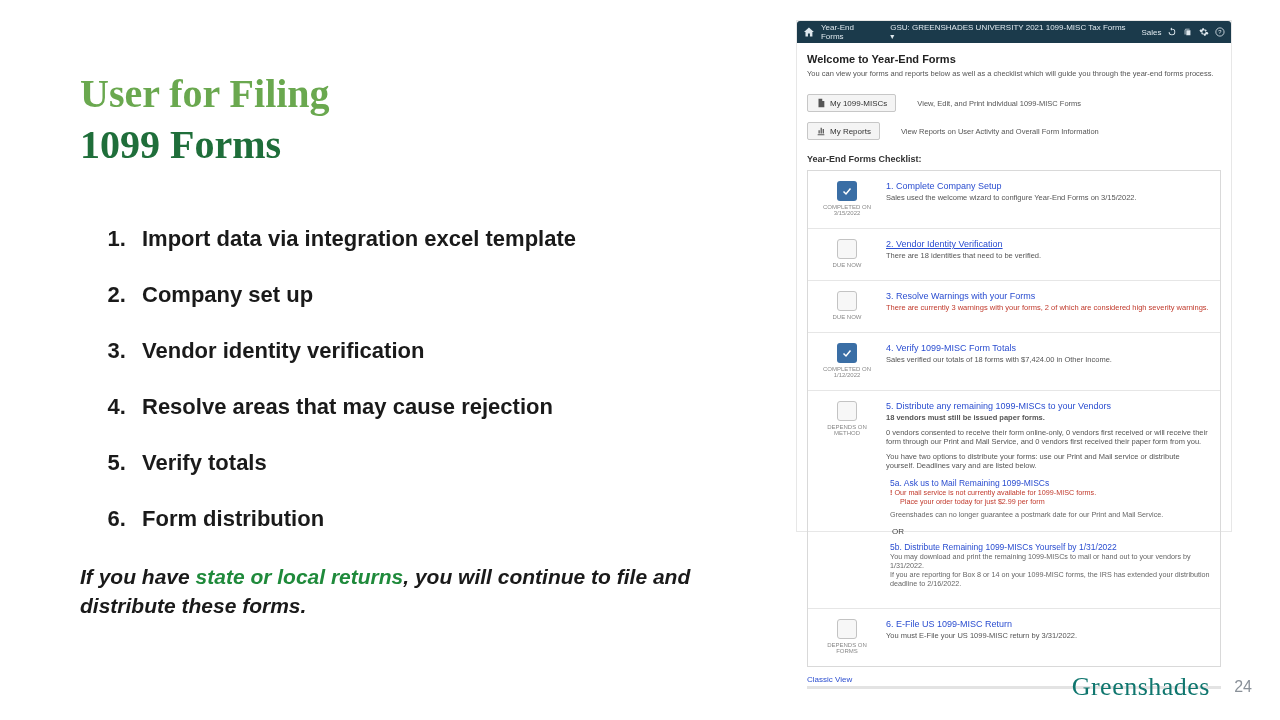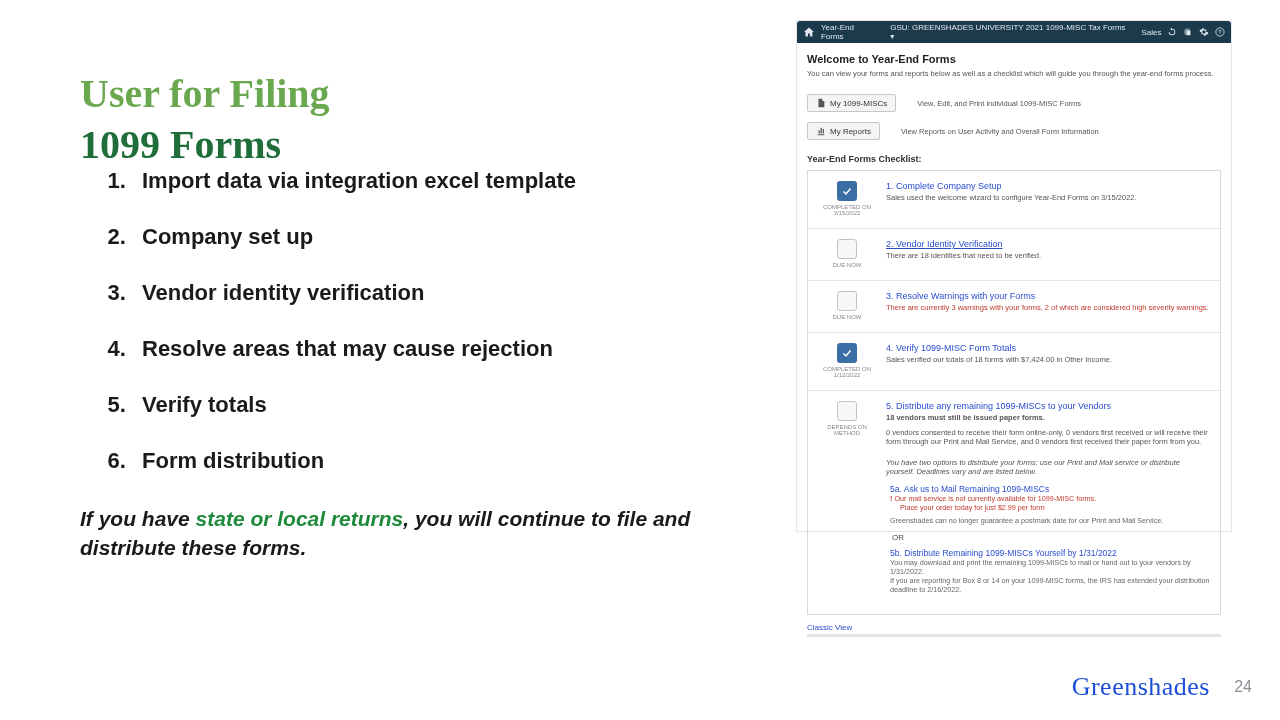--- a/index.html
+++ b/index.html
@@ -1,26 +1,26 @@
 <!DOCTYPE html>
 <html><head>
 <meta charset="utf-8">
 <style>
   * { box-sizing: border-box; margin: 0; padding: 0; }
   html, body { width: 1280px; height: 720px; font-family: Georgia, 'Times New Roman', serif; background: #fff; overflow: hidden; }
   .slide { position: relative; width: 1280px; height: 720px; }
   .left { position: absolute; left: 80px; top: 70px; width: 640px; }
   .title-line1 { font-size: 40px; font-weight: bold; color: #6aa84f; font-family: Georgia, serif; }
   .title-line2 { font-size: 40px; font-weight: bold; color: #1f6e3a; font-family: Georgia, serif; margin-top: 4px; }
-  .steps { font-family: 'Segoe UI', Arial, sans-serif; font-size: 22px; font-weight: 700; color: #1a1a1a; list-style: decimal; padding-left: 52px; }
+  .steps { margin-top: 58px; font-family: 'Segoe UI', Arial, sans-serif; font-size: 22px; font-weight: 700; color: #1a1a1a; list-style: decimal; padding-left: 52px; }
   .steps li { margin-bottom: 30px; padding-left: 10px; }
   .steps li::marker { font-weight: 700; }
   .note { margin-top: 10px; font-family: 'Segoe UI', Arial, sans-serif; font-size: 21px; font-style: italic; font-weight: 700; color: #1a1a1a; line-height: 1.4; }
   .note .hl { color: #1f8a3b; }
-  .brand { position: absolute; right: 70px; bottom: 18px; font-family: Georgia, serif; font-size: 26px; color: #1d4ed8; letter-spacing: 0.5px; }
+  .brand { position: absolute; right: 70px; bottom: 18px; font-family: Georgia, serif; font-size: 26px; color: #0f766e; letter-spacing: 0.5px; }
   .pagenum { position: absolute; right: 28px; bottom: 24px; font-family: Arial, sans-serif; font-size: 16px; color: #8a9199; }
 
   
   .shot { position: absolute; right: 48px; top: 20px; width: 436px; height: 512px; background: #fff; font-family: Arial, sans-serif; font-size: 8px; color: #333; border: 1px solid #e7e7e7; }
   .topbar { display: flex; align-items: center; height: 22px; background: #1b3a4b; color: #dfe8ee; font-size: 8px; padding: 0 6px; gap: 6px; border-radius: 3px 3px 0 0; }
   .topbar .home { width: 12px; height: 12px; }
   .topbar .crumb { font-size: 8px; }
   .topbar .spacer { flex: 1; }
   .topbar .tb-icon { width: 10px; height: 10px; fill: #dfe8ee; }
   .welcome { padding: 10px 10px 6px 10px; }
@@ -182,38 +182,48 @@
 
       <div class="ci">
         <div class="status">
           <div class="box pending"></div>
           <div>DEPENDS ON METHOD</div>
         </div>
         <div class="body">
           <div class="link">5. Distribute any remaining 1099-MISCs to your Vendors</div>
           <div class="d" style="font-weight:bold;">18 vendors must still be issued paper forms.</div>
           <div class="d" style="margin-top:6px;">0 vendors consented to receive their form online-only, 0 vendors first received or will receive their form through our Print and Mail Service, and 0 vendors first received their paper form from you.</div>
-          <div class="d" style="margin-top:12px;font-style:italic;">You have two options to distribute your forms: use our Print and Mail service or distribute yourself. Deadlines vary and are listed below.</div>
+          <div class="d" style="margin-top:6px;">You have two options to distribute your forms: use our Print and Mail service or distribute yourself. Deadlines vary and are listed below.</div>
           <div class="sub5">
             <div class="opt">
               <div class="lbl">5a. Ask us to Mail Remaining 1099-MISCs</div>
               <div class="red"><span class="exmark">!</span><span>Our mail service is not currently available for 1099-MISC forms.</span></div>
               <div class="red" style="padding-left:10px;">Place your order today for just $2.99 per form</div>
               <div class="sm" style="margin-top:4px;">Greenshades can no longer guarantee a postmark date for our Print and Mail Service.</div>
             </div>
             <div class="or">OR</div>
             <div class="opt">
               <div class="lbl">5b. Distribute Remaining 1099-MISCs Yourself by 1/31/2022</div>
               <div class="sm">You may download and print the remaining 1099-MISCs to mail or hand out to your vendors by 1/31/2022.</div>
               <div class="sm">If you are reporting for Box 8 or 14 on your 1099-MISC forms, the IRS has extended your distribution deadline to 2/16/2022.</div>
             </div>
           </div>
         </div>
       </div>
 
+      <div class="ci">
+        <div class="status">
+          <div class="box pending"></div>
+          <div>DEPENDS ON FORMS</div>
+        </div>
+        <div class="body">
+          <div class="link">6. E-File US 1099-MISC Return</div>
+          <div class="d">You must E-File your US 1099-MISC return by 3/31/2022.</div>
+        </div>
+      </div>
 
     </div>
 
     <div class="classic">
       <a href="#">Classic View</a>
       <div class="bar"></div>
     </div>
   </div>
 
   <div class="brand">Greenshades</div>

